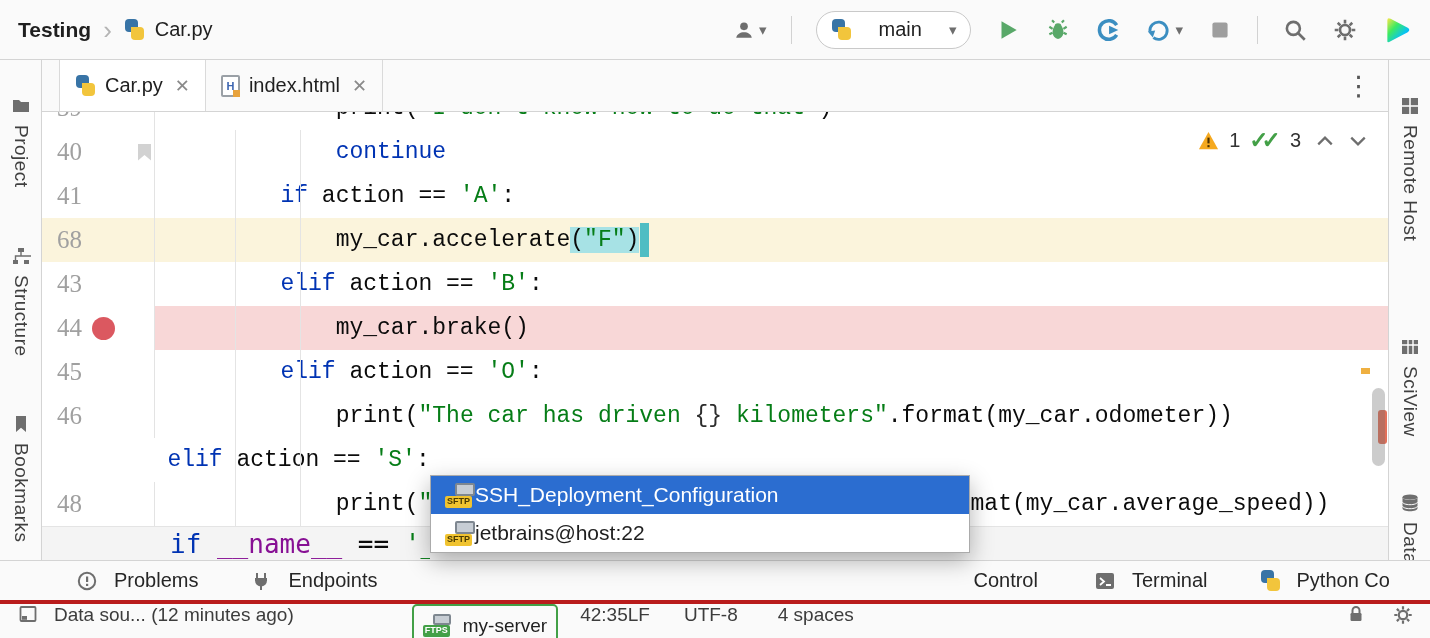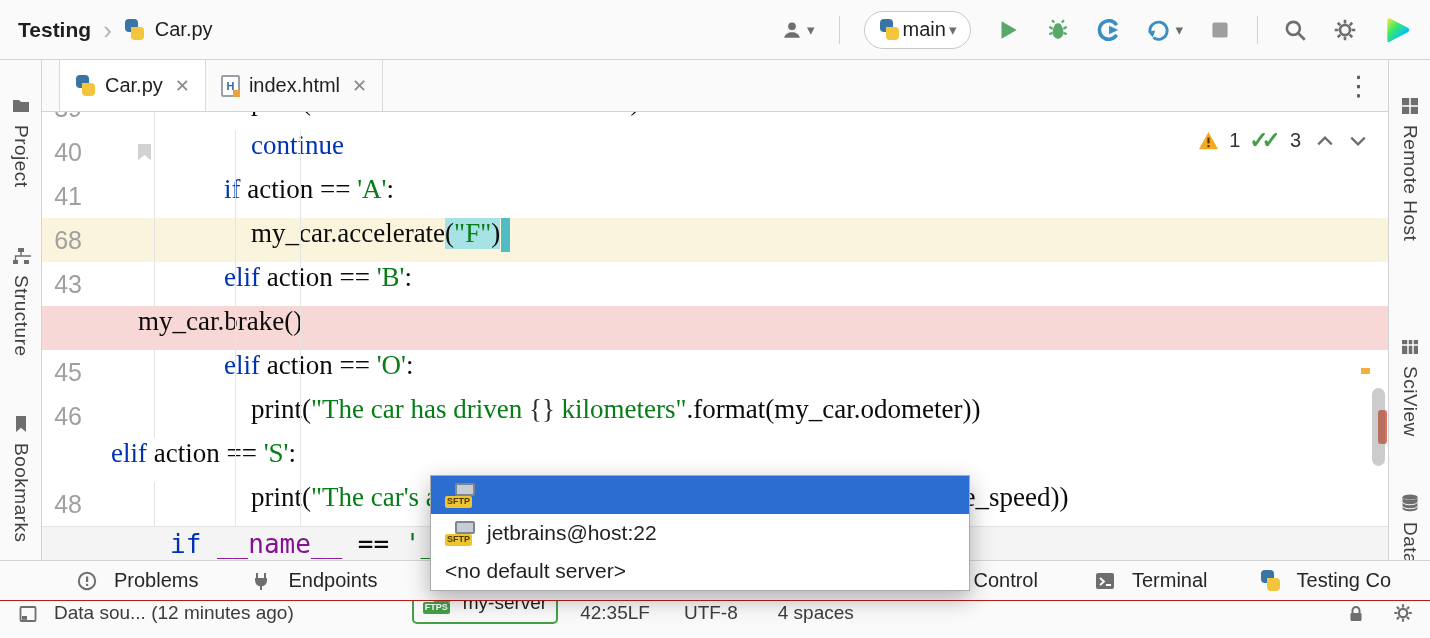--- a/index.html
+++ b/index.html
@@ -11,21 +11,21 @@
   .toolbar{height:60px;flex:none;display:flex;align-items:center;background:#FAFAFA;border-bottom:1px solid #D4D4D4;padding:0 18px;gap:10px}
   .crumb-project{font-size:21px;font-weight:bold;color:#1f1f1f}
   .crumb-chev{font-size:26px;color:#B4B4B4;margin:0 2px;line-height:1}
   .crumb-file{font-size:20px}
   .tbright{margin-left:auto;display:flex;align-items:center;gap:24px}
   .tbicon{width:26px;height:26px;flex:none}
   .tbicon.sm{width:22px;height:22px}
   .vsep{width:1px;height:28px;background:#D2D2D2}
   .caret-glyph{font-size:15px;color:#6E6E6E;line-height:1}
   .tb-user,.tb-profiler{display:flex;align-items:center;gap:4px}
-  .branch-pill{display:flex;align-items:center;gap:3px;height:38px;padding:0 14px;border:1px solid #C9C9C9;border-radius:19px;background:#FFF;font-size:20px}
+  .branch-pill{display:flex;align-items:center;gap:27px;height:38px;padding:0 14px;border:1px solid #C9C9C9;border-radius:19px;background:#FFF;font-size:20px}
   .logoicon{width:30px;height:30px}
 
   
   .pyicon{position:relative;width:21px;height:21px;flex:none}
   .pyicon::before{content:"";position:absolute;left:1px;top:0;width:13px;height:13px;border-radius:4px 4px 0 4px;background:#3874A6}
   .pyicon::after{content:"";position:absolute;right:1px;bottom:0;width:13px;height:13px;border-radius:0 4px 4px 4px;background:#F2C53C}
   .htmlicon{width:19px;height:22px;background:#fff;border:2px solid #9AA0A6;border-radius:2px;display:flex;align-items:center;justify-content:center;font-size:11px;font-weight:bold;color:#3B64B0;position:relative;flex:none}
   .htmlicon::after{content:"";position:absolute;right:-2px;bottom:-2px;width:7px;height:7px;background:#E8A33D}
 
   
@@ -47,26 +47,26 @@
   .tab.active{background:#FFFFFF}
   .tclose{color:#8A8A8A;font-size:18px;margin-left:3px}
   .kebab{margin-left:auto;align-self:center;margin-right:16px;font-size:27px;color:#555}
 
   
   .editor{flex:1;position:relative;background:#fff;overflow:hidden;display:flex;flex-direction:column;min-height:0}
   #code-rows{margin-top:-26px;flex:none}
   .crow{display:flex;height:44px;align-items:stretch}
   .crow.cur{background:#FBF4DC}
   .gut{width:113px;flex:none;display:flex;align-items:center;border-right:1px solid #E3E3E3}
-  .lnum{width:40px;text-align:right;color:#A0A0A0;font-family:Liberation Sans, sans-serif;font-size:25px}
+  .lnum{width:40px;text-align:right;color:#A0A0A0;font-family:Liberation Serif, serif;font-size:25px}
   .gslot{width:42px;display:flex;justify-content:center;align-items:center}
   .gslot2{flex:1;display:flex;justify-content:flex-end;align-items:center;padding-right:3px}
   .bpdot{width:23px;height:23px;border-radius:50%;background:#DB5860}
   .bmark{width:13px;height:17px;background:#D2D2D2;clip-path:polygon(0 0,100% 0,100% 100%,50% 68%,0 100%)}
-  .ccode{flex:1;display:flex;align-items:flex-start;padding-left:15px;overflow:hidden;font-family:Liberation Serif, serif;font-size:27px;color:#0B0B0B;min-width:0}
+  .ccode{flex:1;display:flex;align-items:center;padding-left:15px;overflow:hidden;font-family:Liberation Mono, monospace;font-size:23px;color:#0B0B0B;min-width:0}
   .crow.bprow .ccode{background:#F8D7D7}
   .ccode span{white-space:pre}
   .kw{color:#0033B3}
   .str{color:#067D17}
   .fn{color:#0B0B0B}
   .pl{color:#0B0B0B}
   .fmt{color:#2D2D2D}
   .dund{color:#871094}
   .sel{background:#A7E2E5}
   .caretblk{width:9px;height:34px;background:#4FBDC3;margin-left:1px;flex:none}
@@ -81,38 +81,38 @@
   .sthumb{position:absolute;right:3px;top:276px;width:13px;height:78px;background:rgba(110,110,110,.35);border-radius:7px;z-index:6}
   .tick-o{position:absolute;right:18px;top:256px;width:9px;height:6px;background:#EFB041;z-index:5}
   .tick-r{position:absolute;right:1px;top:298px;width:9px;height:34px;background:#E2705A;border-radius:3px;z-index:4}
 
   .efooter{height:34px;flex:none;background:#F4F4F4;border-top:1px solid #E4E4E4;display:flex;align-items:center;overflow:hidden}
   #footer-code{white-space:pre;overflow:hidden;width:260px;margin-left:128px;font-family:"DejaVu Sans Mono",monospace;font-size:26px;color:#0B0B0B;flex:none}
   #footer-code span{white-space:pre}
 
   
   .popup{position:absolute;left:430px;top:475px;width:540px;background:#fff;border:1px solid #ABABAB;box-shadow:0 8px 22px rgba(0,0,0,.3);z-index:100;font-size:21px}
-  .prow{height:38px;display:flex;align-items:center;gap:12px;padding:0 14px;color:#1F1F1F}
+  .prow{height:38px;display:flex;align-items:center;padding:0 14px;color:#1F1F1F}
   .prow.selected{background:#2B6DD0;color:#fff}
   .depicon{position:relative;width:30px;height:25px;flex:none}
   .depicon .screen{position:absolute;right:0;top:0;width:20px;height:13px;background:#C7CDD4;border:2px solid #7E8790;border-radius:2px}
   .depicon .badge{position:absolute;left:0;bottom:0;font-size:9px;font-weight:bold;padding:1px 2px;border-radius:2px;line-height:1.1}
   .badge.sftp{background:#F0C330;color:#4A3A00}
   .badge.ftps{background:#43A047;color:#fff}
 
   
   .bottombar{height:40px;flex:none;display:flex;align-items:center;background:#FAFAFA;border-top:1px solid #D4D4D4;font-size:20px;color:#262626;padding-left:76px;overflow:hidden}
   .bitem{display:flex;align-items:center;gap:16px;flex:none}
   .bicon{width:22px;height:22px}
   .bitem.endpoints{margin-left:52px}
   .bitem.vcs{margin-left:596px}
   .bitem.terminal{margin-left:56px}
   .bitem.pycon{margin-left:52px}
 
-  .statusbar{height:38px;flex:none;display:flex;align-items:flex-end;background:#FAFAFA;border-top:1px solid #b91c1c;font-size:19px;color:#3C3C3C;padding:0 16px 14px 18px;overflow:hidden}
+  .statusbar{height:38px;flex:none;display:flex;align-items:flex-start;background:#FAFAFA;border-top:4px solid #b91c1c;font-size:19px;color:#3C3C3C;padding:0 16px 14px 18px;overflow:hidden}
   .sitem{flex:none}
   .sync{margin-left:16px}
   .serverbox{margin-left:118px;display:flex;align-items:center;gap:12px;border:2px solid #43A047;border-radius:5px;padding:1px 9px;height:43px;color:#1f1f1f}
   .serverbox .depicon{width:28px;height:23px}
   .serverbox .depicon .screen{width:18px;height:11px}
   .scaret{margin-left:22px}.slf{}.senc{margin-left:34px}.sind{margin-left:40px}.sint{margin-left:44px}
   .slock{margin-left:auto;width:20px;height:20px}
   .sgear{width:22px;height:22px;margin-left:26px}
   .slayout{width:20px;height:20px}
 </style>
@@ -385,20 +385,27 @@
               </div>
               <div class="ccode">
                 <span class="ind">        </span>
                 <span class="kw">elif</span>
                 <span class="pl"> action == </span>
                 <span class="str">'B'</span>
                 <span class="pl">:</span>
               </div>
             </div>
             <div class="crow bprow">
+              <div class="gut">
+                <span class="lnum">44</span>
+                <span class="gslot">
+                  <span class="bpdot"></span>
+                </span>
+                <span class="gslot2"></span>
+              </div>
               <div class="ccode">
                 <span class="ind">            </span>
                 <span class="pl">my_car.brake()</span>
               </div>
             </div>
             <div class="crow">
               <div class="gut">
                 <span class="lnum">45</span>
                 <span class="gslot"></span>
                 <span class="gslot2"></span>
@@ -520,21 +527,21 @@
       <span>Control</span>
     </div>
     <div class="bitem terminal">
       <svg class="bicon">
           <use href="#sym-terminal"></use>
         </svg>
       <span>Terminal</span>
     </div>
     <div class="bitem pycon">
       <span class="pyicon"></span>
-      <span>Testing Co</span>
+      <span>Python Co</span>
     </div>
   </div>
 
   <div class="statusbar">
     <svg class="slayout">
         <use href="#sym-layout"></use>
       </svg>
     <span class="sitem sync">Data sou... (12 minutes ago)</span>
     <div class="serverbox">
       <span class="depicon">
@@ -554,26 +561,24 @@
         <use href="#sym-gear"></use>
       </svg>
   </div>
 
   <div class="popup">
     <div class="prow selected">
       <span class="depicon">
         <span class="screen"></span>
         <span class="badge sftp">SFTP</span>
       </span>
+      <span class="plabel">SSH_Deployment_Configuration</span>
     </div>
     <div class="prow">
       <span class="depicon">
         <span class="screen"></span>
         <span class="badge sftp">SFTP</span>
       </span>
       <span class="plabel">jetbrains@host:22</span>
     </div>
-    <div class="prow">
-      <span class="plabel">&lt;no default server&gt;</span>
-    </div>
   </div>
 
 </div>
 
 </body></html>

